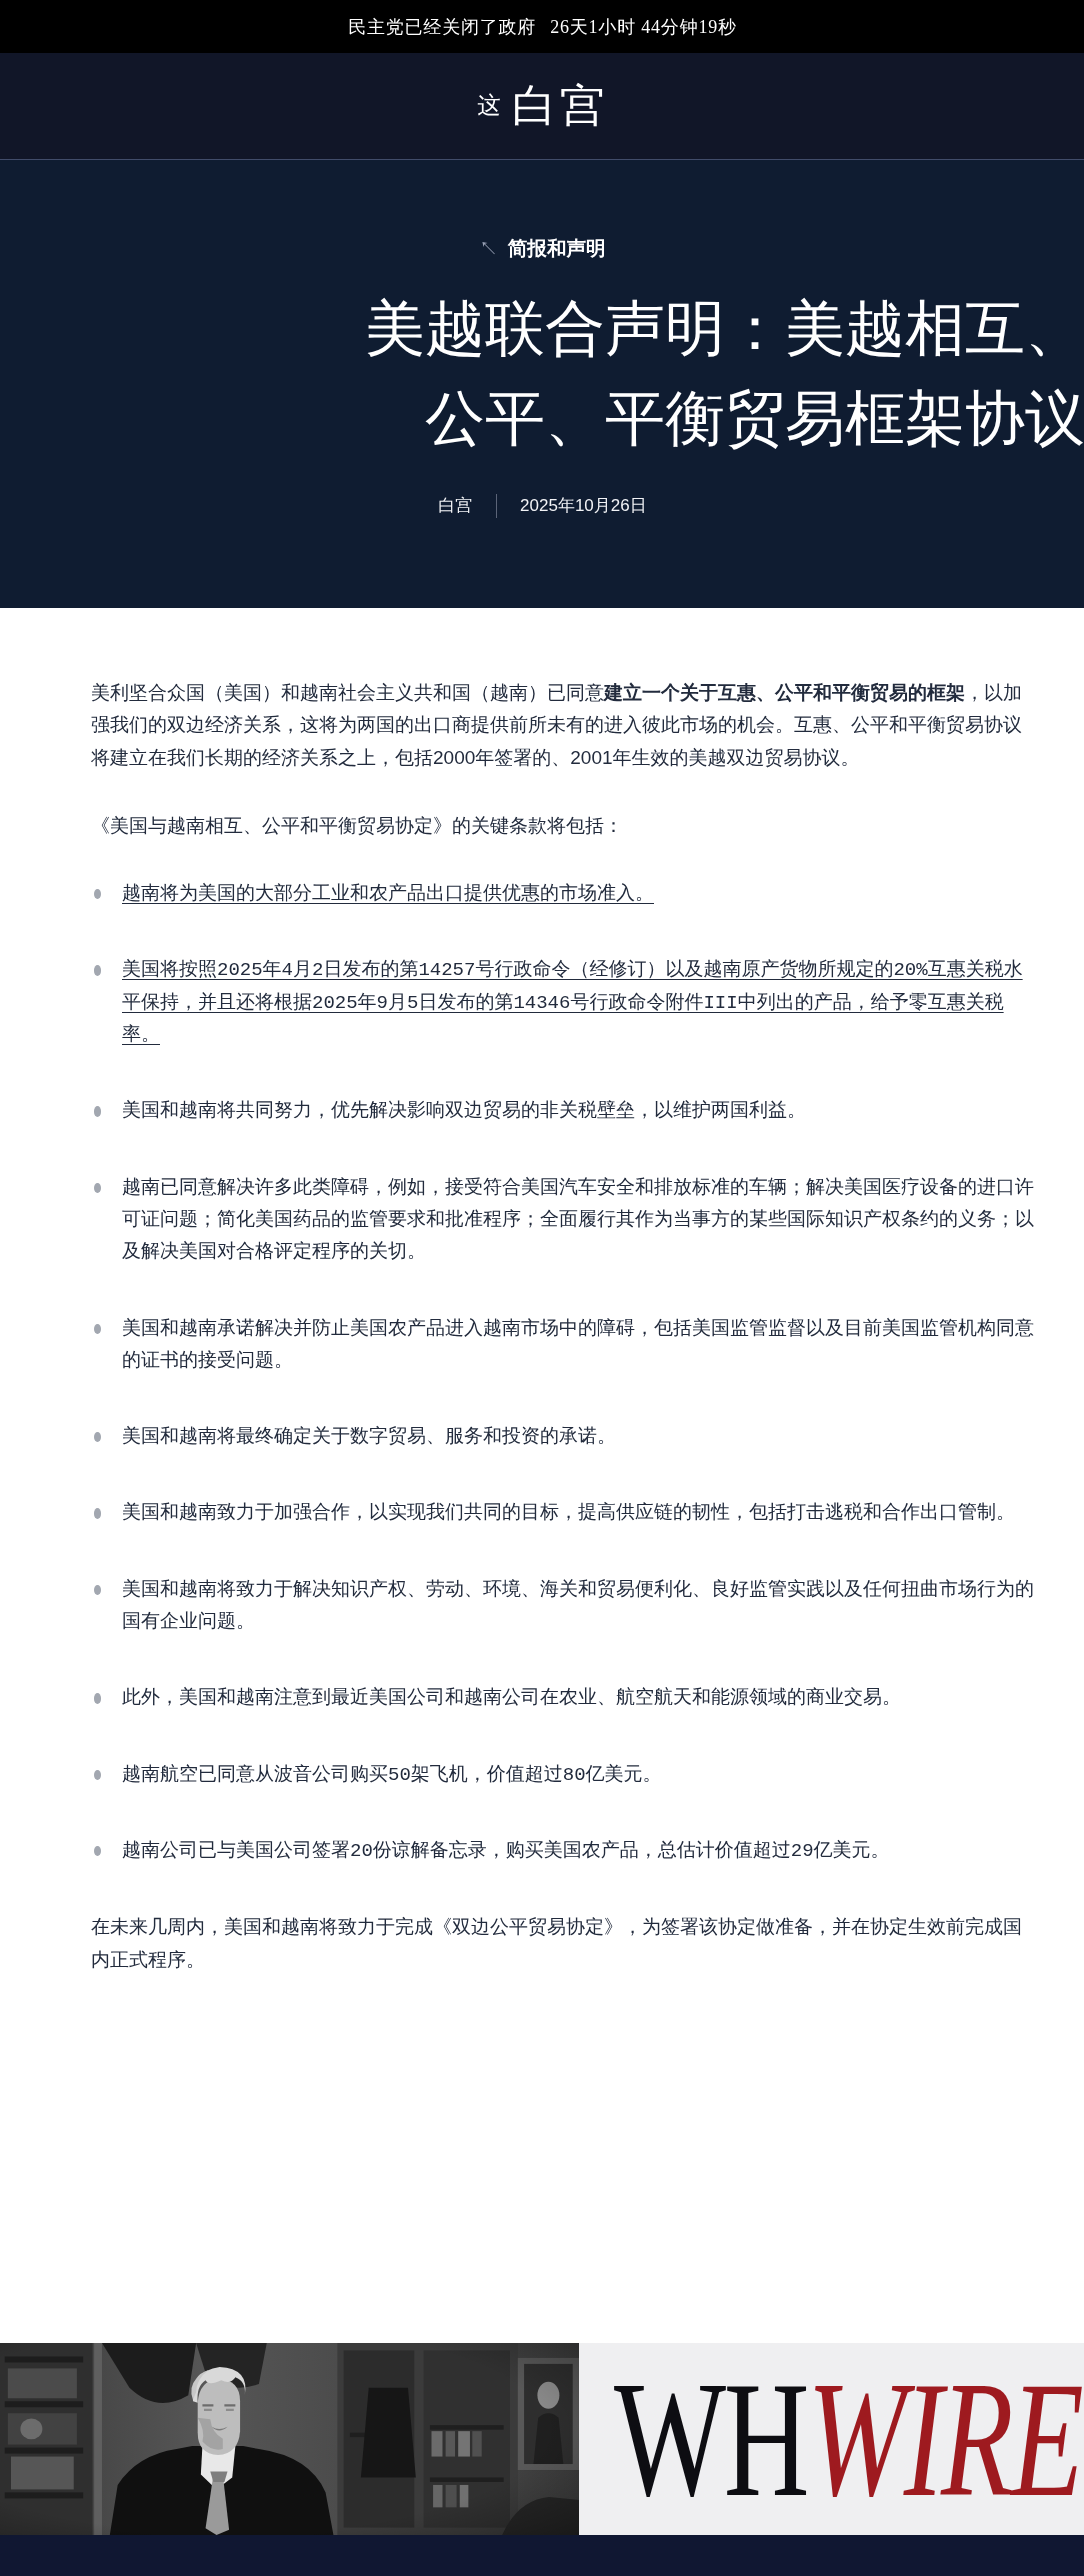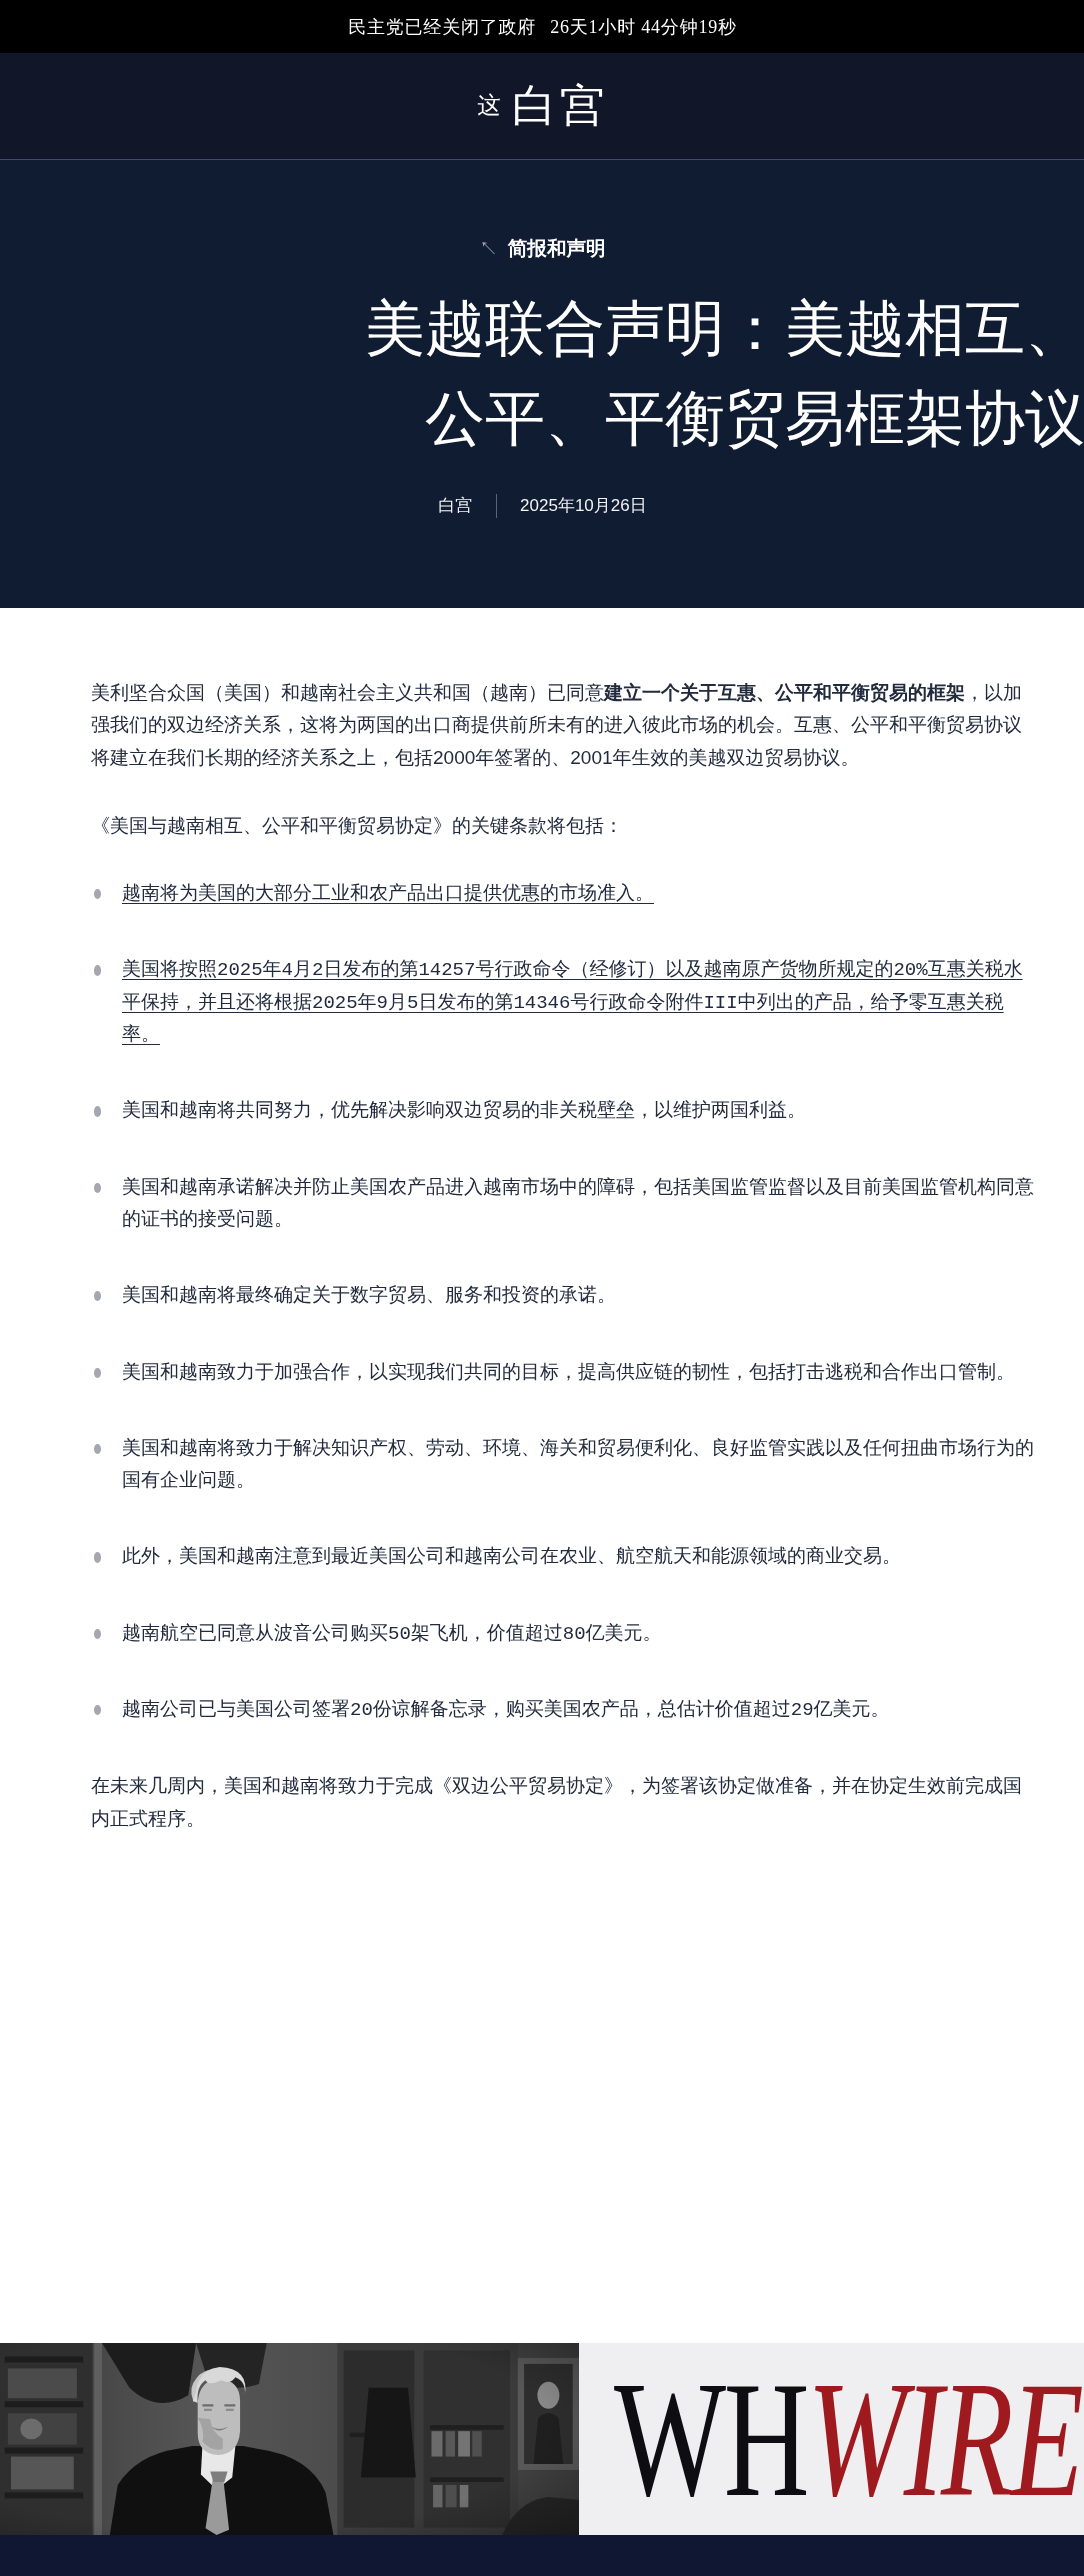--- a/index.html
+++ b/index.html
@@ -80,20 +80,21 @@
     </div>
   </section>
 
   <main class="content">
     <p><span>美利坚合众国（美国）和越南社会主义共和国（越南）已同意</span><b>建立一个关于互惠、公平和平衡贸易的框架</b><span>，以加强我们的双边经济关系，这将为两国的出口商提供前所未有的进入彼此市场的机会。互惠、公平和平衡贸易协议将建立在我们长期的经济关系之上，包括2000年签署的、2001年生效的美越双边贸易协议。</span></p>
     <p>《美国与越南相互、公平和平衡贸易协定》的关键条款将包括：</p>
     <ul class="key-terms" id="key-terms-list">
         <li><a>越南将为美国的大部分工业和农产品出口提供优惠的市场准入。</a></li>
         <li><a>美国将按照2025年4月2日发布的第14257号行政命令（经修订）以及越南原产货物所规定的20%互惠关税水平保持，并且还将根据2025年9月5日发布的第14346号行政命令附件III中列出的产品，给予零互惠关税率。</a></li>
         <li>美国和越南将共同努力，优先解决影响双边贸易的非关税壁垒，以维护两国利益。</li>
+        <li>越南已同意解决许多此类障碍，例如，接受符合美国汽车安全和排放标准的车辆；解决美国医疗设备的进口许可证问题；简化美国药品的监管要求和批准程序；全面履行其作为当事方的某些国际知识产权条约的义务；以及解决美国对合格评定程序的关切。</li>
         <li>美国和越南承诺解决并防止美国农产品进入越南市场中的障碍，包括美国监管监督以及目前美国监管机构同意的证书的接受问题。</li>
         <li>美国和越南将最终确定关于数字贸易、服务和投资的承诺。</li>
         <li>美国和越南致力于加强合作，以实现我们共同的目标，提高供应链的韧性，包括打击逃税和合作出口管制。</li>
         <li>美国和越南将致力于解决知识产权、劳动、环境、海关和贸易便利化、良好监管实践以及任何扭曲市场行为的国有企业问题。</li>
         <li>此外，美国和越南注意到最近美国公司和越南公司在农业、航空航天和能源领域的商业交易。</li>
         <li>越南航空已同意从波音公司购买50架飞机，价值超过80亿美元。</li>
         <li>越南公司已与美国公司签署20份谅解备忘录，购买美国农产品，总估计价值超过29亿美元。</li>
       </ul>
     <p>在未来几周内，美国和越南将致力于完成《双边公平贸易协定》，为签署该协定做准备，并在协定生效前完成国内正式程序。</p>
   </main>

